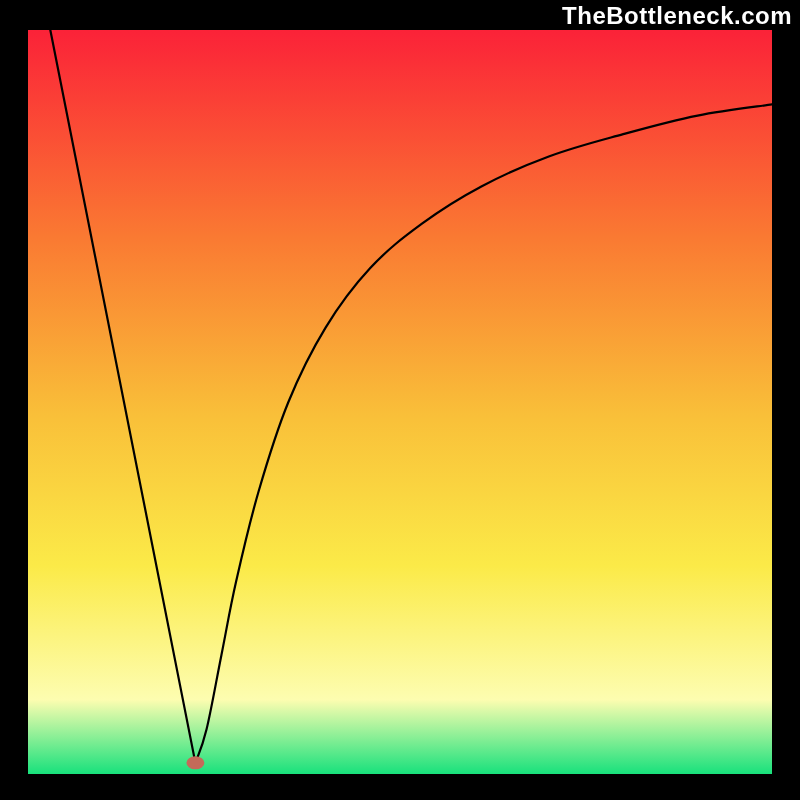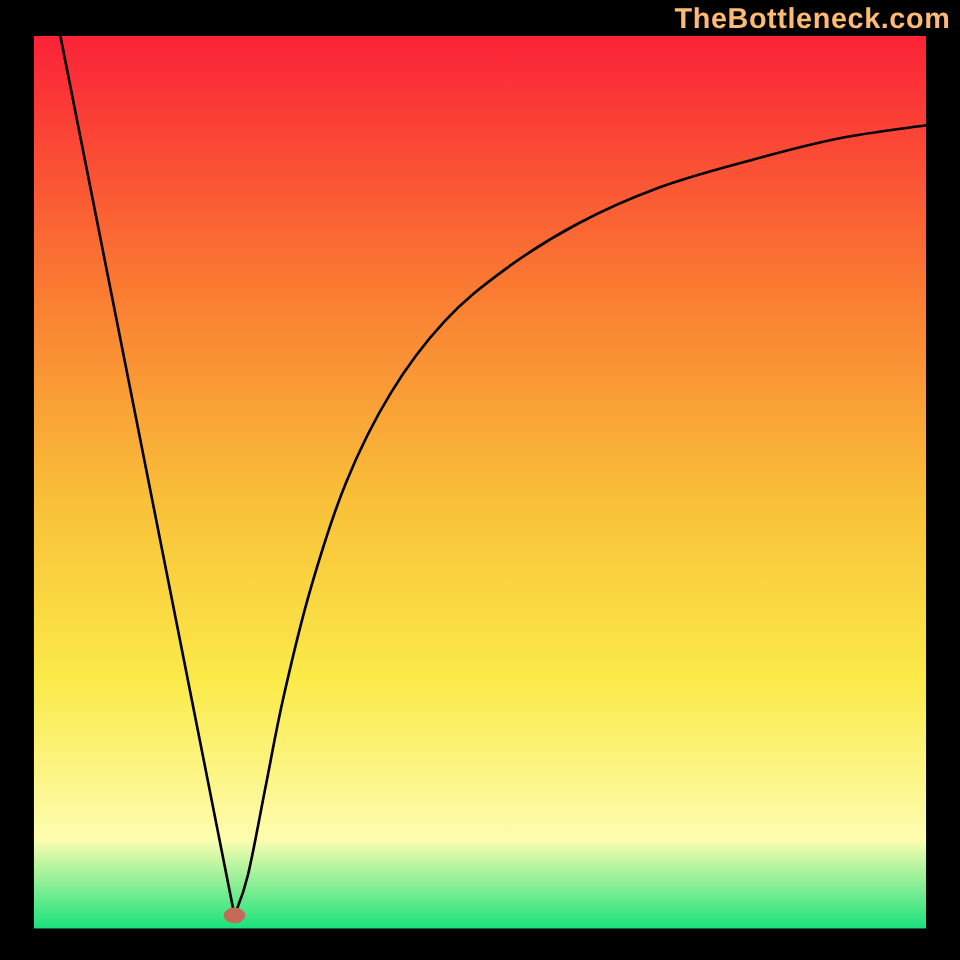--- a/index.html
+++ b/index.html
@@ -13,21 +13,21 @@
   .frame {
     position: relative;
     width: 800px;
     height: 800px;
     background: #000;
   }
   .watermark {
     position: absolute;
     top: 2px;
     right: 8px;
-    color: #fdba74;
+    color: #ffffff;
     font-size: 24px;
     font-weight: 600;
     letter-spacing: 0.5px;
     z-index: 5;
   }
   .plot {
     position: absolute;
     left: 28px;
     top: 30px;
     width: 744px;

